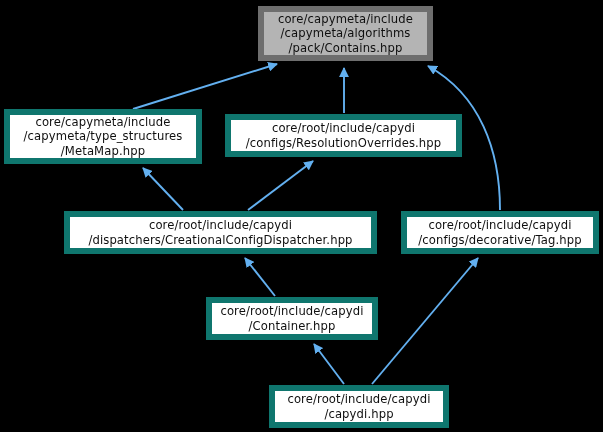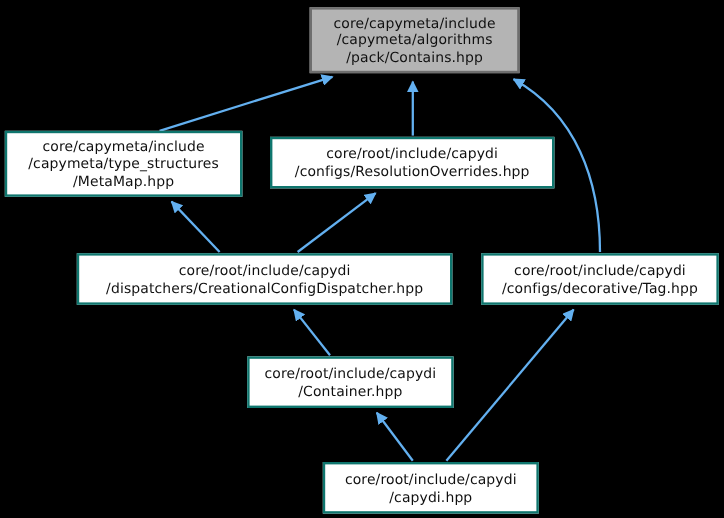--- a/index.html
+++ b/index.html
@@ -19,21 +19,21 @@
     position: absolute;
     left: 0;
     top: 0;
     width: 603px;
     height: 432px;
     pointer-events: none;
   }
   .node {
     position: absolute;
     box-sizing: border-box;
-    border: 2px solid #0f766e;
+    border: 6px solid #0f766e;
     background: #ffffff;
     color: #0f0f0f;
     font-size: 11.6px;
     line-height: 14.2px;
     text-align: center;
     display: flex;
     flex-direction: column;
     align-items: center;
     justify-content: center;
     white-space: pre;

